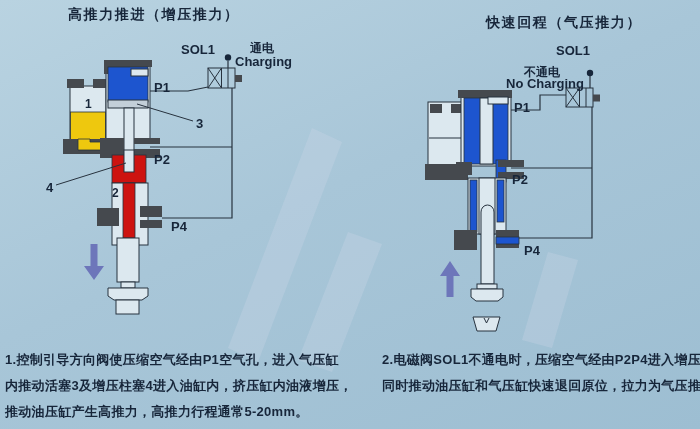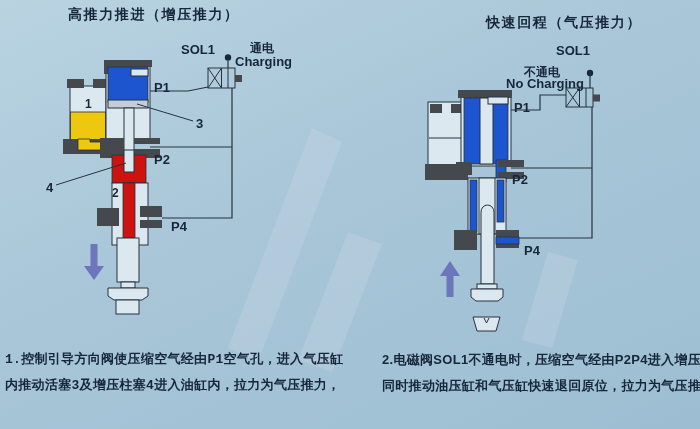--- a/index.html
+++ b/index.html
@@ -5,21 +5,21 @@
   html,body{margin:0;padding:0;background:#8fb2c6;}
   .stage{position:relative;width:700px;height:429px;overflow:hidden;
          background:linear-gradient(155deg,var(--bg2) 0%,var(--bg) 45%,#9dbed2 100%);
          font-family:"Liberation Sans","DejaVu Sans",sans-serif;}
   svg.art{position:absolute;left:0;top:0;width:700px;height:429px;}
   .title{position:absolute;font-size:14px;font-weight:700;letter-spacing:1.6px;color:var(--ink);white-space:nowrap;}
   .title-left{left:68px;top:6px;}
   .title-right{left:486px;top:14px;text-align:right;}
   .note{position:absolute;font-size:13px;font-weight:600;letter-spacing:.3px;color:var(--ink);white-space:nowrap;}
   .note div{height:26px;line-height:26px;}
-  .note-left{left:5px;top:347px;font-family:Liberation Mono, monospace;}
+  .note-left{left:5px;top:347px;}
   .note-right{left:382px;top:347px;}
   .ln{stroke:var(--line);stroke-width:1.2;fill:none;}
   .thin{stroke-width:1;}
   .dk{fill:var(--dark);stroke:none;}
   .wt{fill:var(--panel);stroke:var(--line);stroke-width:1;}
   .bl{fill:var(--blue);stroke:var(--line);stroke-width:.8;}
   .yl{fill:var(--yellow);stroke:var(--line);stroke-width:.8;}
   .rd{fill:var(--red);stroke:var(--line);stroke-width:.8;}
   .ps{fill:var(--piston);stroke:var(--line);stroke-width:1;}
   .ar{fill:var(--arrow);stroke:none;}
@@ -180,20 +180,21 @@
       <path class="wm" d="M348,232 L382,244 L332,372 L298,360 Z"></path>
       <path class="wm" d="M548,252 L578,260 L552,348 L522,340 Z"></path>
     </g>
   </svg>
 
   <div class="title title-left">高推力推进（增压推力）</div>
   <div class="title title-right">快速回程（气压推力）</div>
 
   <div class="note note-left">
     <div>1.控制引导方向阀使压缩空气经由P1空气孔，进入气压缸</div>
-    <div>内推动活塞3及增压柱塞4进入油缸内，拉力为气压推力，</div>
+    <div>内推动活塞3及增压柱塞4进入油缸内，挤压缸内油液增压，</div>
+    <div>推动油压缸产生高推力，高推力行程通常5-20mm。</div>
   </div>
   <div class="note note-right">
     <div>2.电磁阀SOL1不通电时，压缩空气经由P2P4进入增压缸，</div>
     <div>同时推动油压缸和气压缸快速退回原位，拉力为气压推力。</div>
   </div>
 
 </div>
 
 </body></html>

